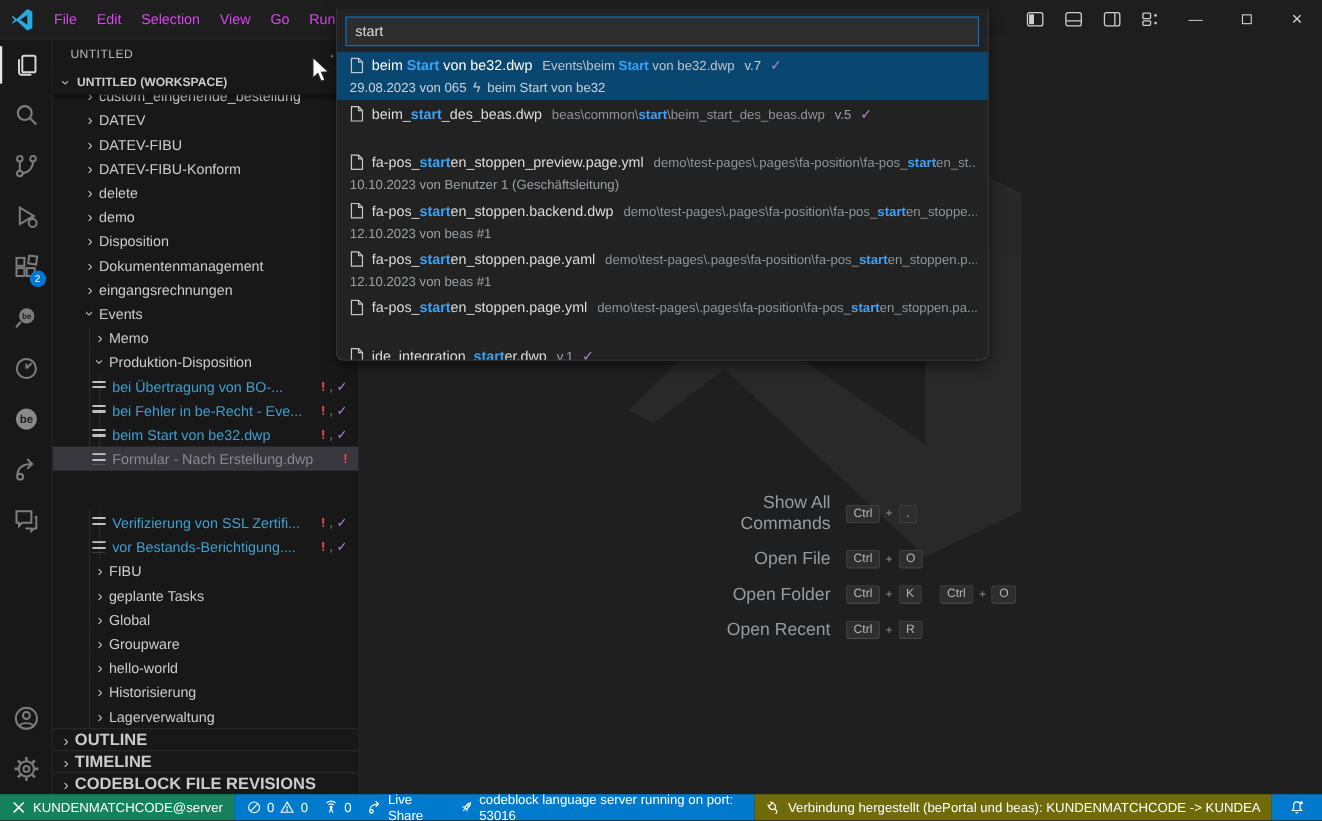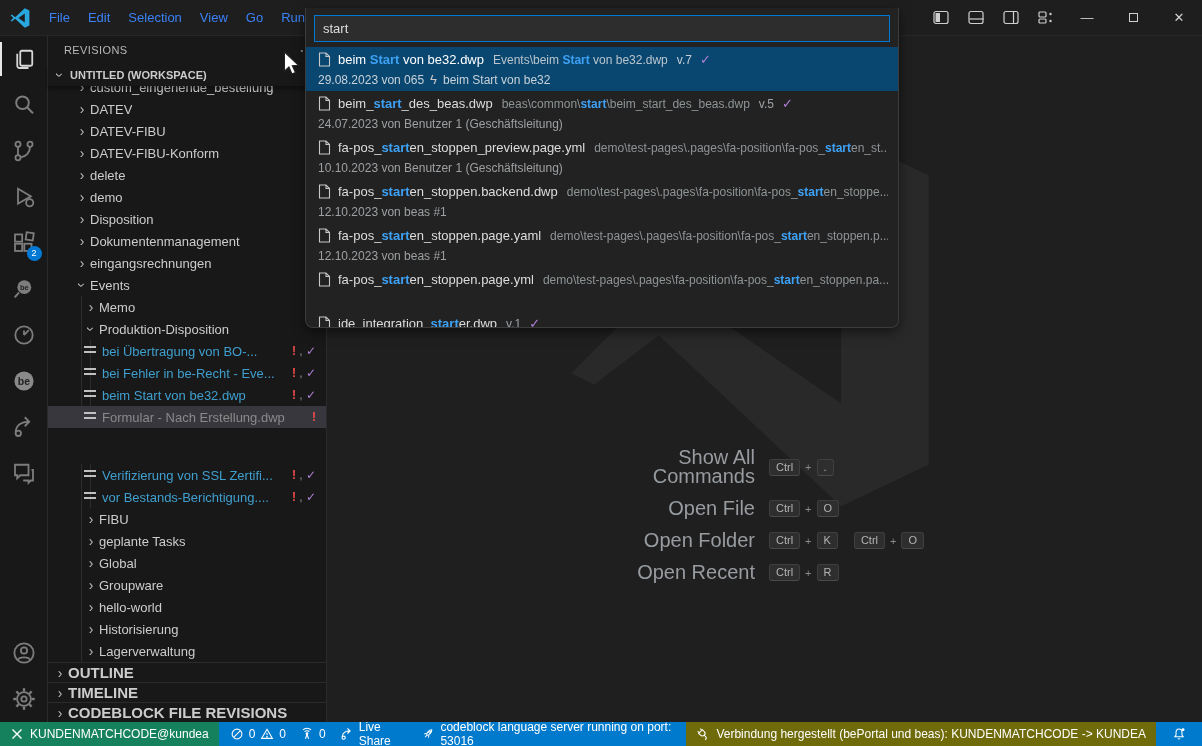--- a/index.html
+++ b/index.html
@@ -4,21 +4,21 @@
 <style>
   *{margin:0;padding:0;box-sizing:border-box}
   html,body{width:1202px;height:746px;overflow:hidden;background:#1f1f1f;
     font-family:"Liberation Sans","DejaVu Sans",sans-serif;color:#ccc;font-size:13px;}
   #app{position:relative;width:1202px;height:746px;}
 
   
   #titlebar{position:absolute;left:0;top:0;width:1202px;height:36px;background:#1e1e1e;
     display:flex;align-items:center;border-bottom:1px solid #262626;}
   #vscode-logo{width:20px;height:20px;margin:0 10px 0 10px;flex:none}
-  .menu-item{padding:0 9px;height:26px;line-height:26px;color:#3b82f6;border-radius:4px;cursor:default}
+  .menu-item{padding:0 9px;height:26px;line-height:26px;color:#d946ef;border-radius:4px;cursor:default}
   #titlebar-right{margin-left:auto;display:flex;align-items:center;height:36px}
   .lay-icon{width:17px;height:15px;margin:0 9px;display:inline-block}
   .win-btn{width:46px;height:36px;display:flex;align-items:center;justify-content:center;color:#d0d0d0;font-size:13px}
   .max-glyph{display:inline-block;width:9px;height:9px;border:1px solid #d0d0d0}
 
   
   #activitybar{position:absolute;left:0;top:36px;width:48px;height:686px;background:#181818;
     border-right:1px solid #2b2b2b;display:flex;flex-direction:column;align-items:center;}
   .abtn{position:relative;width:48px;height:46px;display:flex;align-items:center;justify-content:center;color:#7d7d7d}
   .abtn.active{color:#d7d7d7}
@@ -55,21 +55,21 @@
   .d-sep{color:#8a8a8a}
   .d-chk{color:#b180d7}
   .sb-section{height:20px;display:flex;align-items:center;border-top:1px solid #2b2b2b;flex:none;padding-left:4px}
   .sb-section span.lbl{font-size:15px;font-weight:bold;color:#cccccc}
 
   
   #editor{position:absolute;left:327px;top:36px;width:875px;height:686px;background:#1f1f1f;overflow:hidden}
   #watermark{position:absolute;left:233px;top:94px;width:380px;height:380px;opacity:.045}
   #shortcuts{position:absolute;left:308px;top:412px;width:520px}
   .srow{display:flex;align-items:center;margin-bottom:13px}
-  .slabel{width:120px;text-align:right;color:#989ca0;font-size:20px;line-height:19px;flex:none}
+  .slabel{width:120px;text-align:right;color:#989ca0;font-size:16px;line-height:19px;flex:none}
   .skeys{margin-left:14px;display:flex;align-items:center}
   .chord{display:flex;align-items:center}
   .chord+.chord{margin-left:16px}
   .kbd{display:inline-block;min-width:13px;padding:1px 6px 2px;background:#2e2e2e;border:1px solid #3f3f3f;
     border-bottom-color:#4a4a4a;border-radius:3px;color:#b4b4b4;font-size:11px;text-align:center}
   .plus{color:#8a8a8a;font-size:11px;margin:0 5px}
 
   
   #quickopen{position:absolute;left:305px;top:8px;width:594px;background:#222223;border:1px solid #3c3c3c;
     border-top:none;border-radius:0 0 8px 8px;box-shadow:0 4px 12px rgba(0,0,0,.5);z-index:20;height:320px;overflow:hidden}
@@ -233,21 +233,21 @@
             <line x1="2.9" y1="13.1" x2="4.5" y2="11.5"></line>
               <line x1="11.5" y1="4.5" x2="13.1" y2="2.9"></line>
           </g>
         </svg>
       </div>
     </div>
   </div>
 
   <div id="sidebar">
     <div id="sb-header">
-      <span id="sb-title">REVISIONS</span>
+      <span id="sb-title">UNTITLED</span>
       <span id="sb-more">···</span>
     </div>
     <div id="ws-row">
       <span class="tchev exp">›</span>
       <span id="ws-label">UNTITLED (WORKSPACE)</span>
     </div>
     <div id="tree">
         <div class="trow" style="padding-left: 26px; margin-top: -10px;">
     <span class="tchev">›</span>
 
@@ -506,24 +506,20 @@
     <div class="q1">
       <svg class="qficon" viewBox="0 0 13 15" fill="none" stroke="#c8c8c8" stroke-width="1.1">
         <path d="M1.5 1 h6.5 l3.5 3.5 v9.5 h-10 Z"></path>
               <path d="M8 1 v3.5 h3.5"></path>
       </svg>
       <span class="qname"><span>beim_</span><span class="hl">start</span><span>_des_beas.dwp</span></span>
       <span class="qdesc"><span>beas\common\</span><span class="hl">start</span><span>\beim_start_des_beas.dwp</span></span>
       <span class="qver">v.5</span>
       <span class="qchk">✓</span>
     </div>
-    <div class="q2">
-      <span class="q2pre">24.07.2023 von Benutzer 1 (Geschäftsleitung)</span>
-
-    </div>
   </div>
         <div class="qrow">
     <div class="q1">
       <svg class="qficon" viewBox="0 0 13 15" fill="none" stroke="#c8c8c8" stroke-width="1.1">
         <path d="M1.5 1 h6.5 l3.5 3.5 v9.5 h-10 Z"></path>
               <path d="M8 1 v3.5 h3.5"></path>
       </svg>
       <span class="qname"><span>fa-pos_</span><span class="hl">start</span><span>en_stoppen_preview.page.yml</span></span>
       <span class="qdesc"><span>demo\test-pages\.pages\fa-position\fa-pos_</span><span class="hl">start</span><span>en_st...</span></span>
 
@@ -591,21 +587,21 @@
 
   <svg id="cursor" viewBox="0 0 12 17">
     <path d="M1 0 L1 13.5 L4.2 10.6 L6.3 15.6 L8.8 14.5 L6.6 9.7 L11 9.4 Z" fill="#fff" stroke="#222" stroke-width=".8"></path>
   </svg>
 
   <div id="statusbar">
     <div class="sb-seg" id="sb-remote">
       <svg class="sicon" viewBox="0 0 14 14" fill="none" stroke="#fff" stroke-width="1.4">
         <path d="M2.5 2.5 L7 7 L2.5 11.5 M11.5 2.5 L7 7 L11.5 11.5"></path>
       </svg>
-      <span>KUNDENMATCHCODE@kundea</span>
+      <span>KUNDENMATCHCODE@server</span>
     </div>
     <div class="sb-seg" id="sb-mid">
       <div class="sb-item">
         <svg class="sicon" viewBox="0 0 16 16" fill="none" stroke="#fff" stroke-width="1.2">
           <circle cx="8" cy="8" r="5.6"></circle>
             <line x1="4.4" y1="11.6" x2="11.6" y2="4.4"></line>
         </svg>
         <span>0</span>
         <svg class="sicon" viewBox="0 0 16 16" fill="none" stroke="#fff" stroke-width="1.2">
           <path d="M8 2.5 L14.2 13 H1.8 Z"></path>

